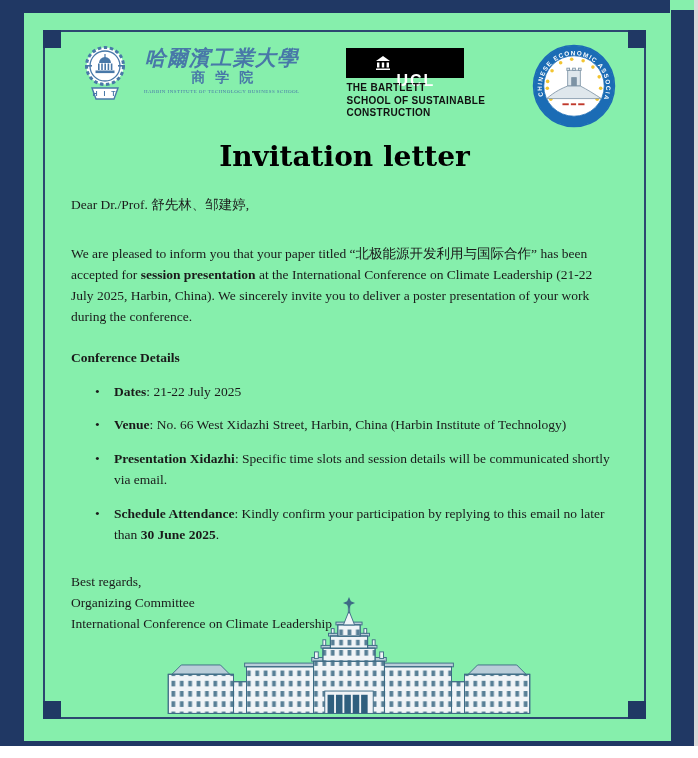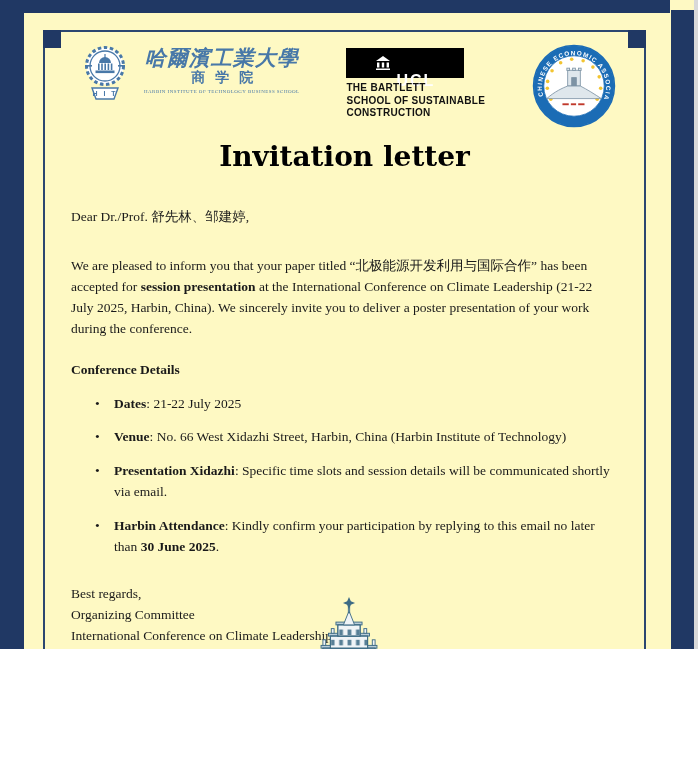--- a/index.html
+++ b/index.html
@@ -1,16 +1,16 @@
 <!DOCTYPE html>
 <html><head>
 <meta charset="utf-8">
 <style>
   html,body{margin:0;padding:0;background:#ffffff;}
-  .canvas{position:relative;width:698px;height:649px;background:#fef9c3;overflow:hidden;
+  .canvas{position:relative;width:698px;height:746px;background:#86efac;overflow:hidden;
           font-family:"Liberation Serif","DejaVu Serif",serif;color:#1a1a1a;}
   
   .bar{position:absolute;background:#203864;}
   .bar-left{left:0;top:0;width:24px;height:758px;}
   .bar-top{left:0;top:0;width:670px;height:13px;}
   .bar-right{left:671px;top:10px;width:23px;height:748px;}
   .bar-bottom{left:24px;top:741px;width:670px;height:17px;}
   .gray-edge{position:absolute;right:0;top:0;width:4px;height:758px;background:#d9d9d9;z-index:6;}
   
   .inner-frame{position:absolute;left:43px;top:30px;width:599px;height:685px;
@@ -37,21 +37,21 @@
   .ucl-word{font-family:Liberation Sans, sans-serif;font-weight:bold;font-size:16px;
             letter-spacing:2px;line-height:1;margin-top:36px;}
   .ucl-lines{margin-top:4px;font-family:"Liberation Sans",sans-serif;font-weight:bold;
              color:#111;font-size:10px;letter-spacing:0.3px;line-height:1.25;}
   .cea-logo{width:84px;height:84px;margin-top:0;}
   
   .title{text-align:center;font-family:"DejaVu Serif",serif;font-weight:bold;
          font-size:28px;margin-top:12px;color:#000;}
   
   .body-text{font-size:13.5px;line-height:1.55;}
-  .salutation{margin-top:34px;}
+  .salutation{margin-top:22px;}
   .para1{margin-top:28px;}
   .b{font-weight:bold;}
   .details-heading{margin-top:20px;font-weight:bold;}
   ul.bullets{list-style:none;margin:13px 0 0 0;padding:0 0 0 24px;}
   ul.bullets li{position:relative;padding-left:19px;margin-bottom:13px;}
   ul.bullets li .dot{position:absolute;left:0;top:0;}
   .closing{margin-top:8px;}
   a.mail-link{color:#1155cc;text-decoration:underline;cursor:pointer;}
   .signature{margin-top:26px;}
   
@@ -178,21 +178,21 @@
         <li>
           <span class="dot">•</span>
           <span class="b">Venue</span><span>: No. 66 West Xidazhi Street, Harbin, China (Harbin Institute of Technology)</span>
         </li>
         <li>
           <span class="dot">•</span>
           <span class="b">Presentation Xidazhi</span><span>: Specific time slots and session details will be communicated shortly via email.</span>
         </li>
         <li>
           <span class="dot">•</span>
-          <span class="b">Harbin Attendance</span><span>: Kindly confirm your participation by replying to this email no later than </span><span class="b">30 June 2025</span><span>.</span>
+          <span class="b">Schedule Attendance</span><span>: Kindly confirm your participation by replying to this email no later than </span><span class="b">30 June 2025</span><span>.</span>
         </li>
       </ul>
 
 
       <div class="signature">
         <div>Best regards,</div>
         <div>Organizing Committee</div>
         <div>International Conference on Climate Leadership</div>
       </div>
     </div>

